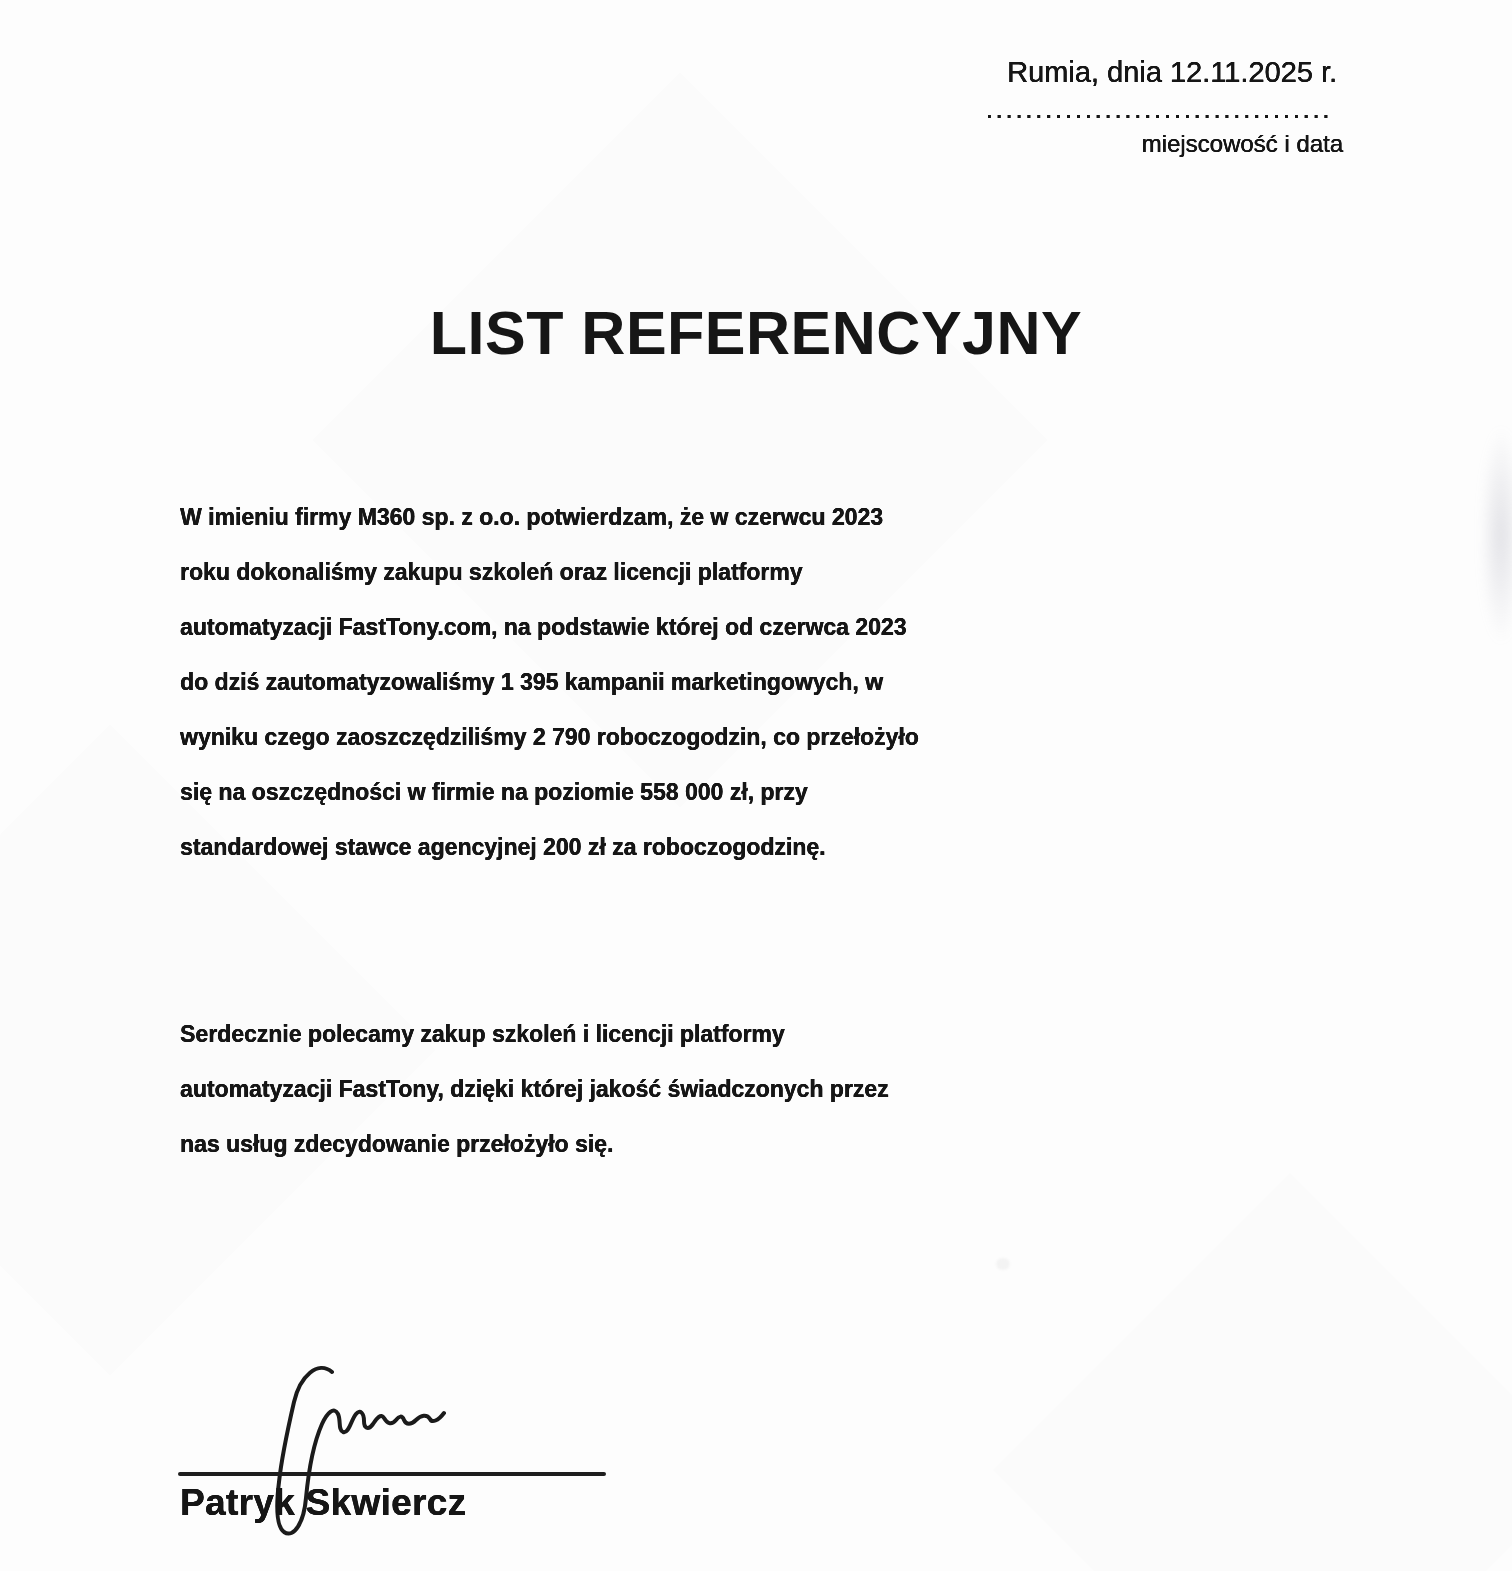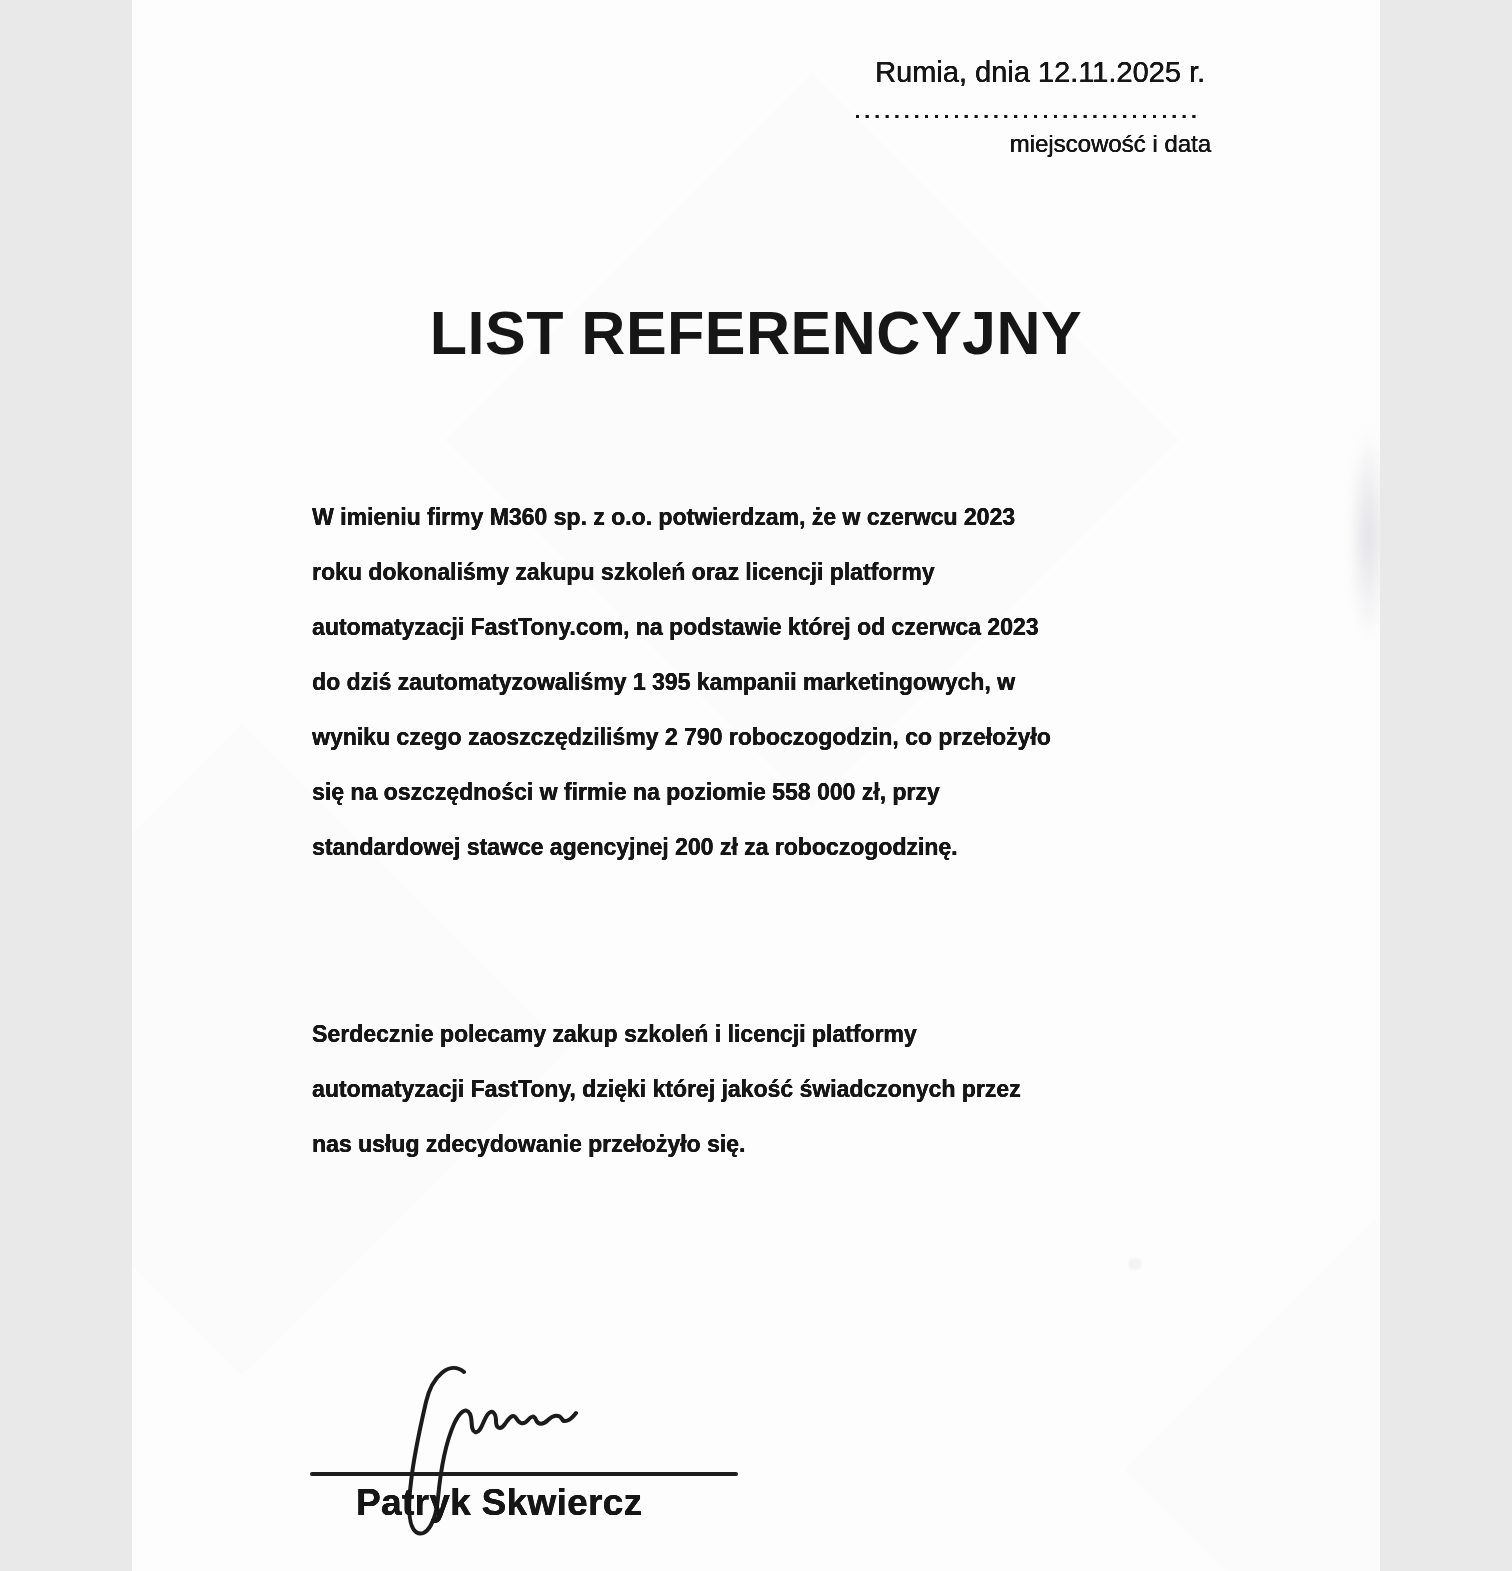--- a/index.html
+++ b/index.html
@@ -2,21 +2,21 @@
 <html lang="pl"><head>
 <meta charset="utf-8">
 <style>
   html, body {
     margin: 0;
     padding: 0;
     background: #e9e9e9;
   }
   .page {
     position: relative;
-    width: 1248px;
+    width: 1512px;
     height: 1571px;
     margin: 0 auto;
     background: #fdfdfd;
     overflow: hidden;
     font-family: "Liberation Sans", sans-serif;
     color: #161616;
   }
   
   .smudge-right {
     position: absolute;
@@ -114,21 +114,20 @@
     background: #1e1e1e;
     border-radius: 2px;
   }
   .signatory-name {
     position: absolute;
     left: 180px;
     top: 1482px;
     font-size: 37px;
     font-weight: 700;
     letter-spacing: 0.3px;
-    margin-left: 44px;
   }
 </style>
 </head>
 <body>
 
 <div class="page">
 
   <div class="ghost-shape ghost-1"></div>
   <div class="ghost-shape ghost-2"></div>
   <div class="ghost-shape ghost-3"></div>

